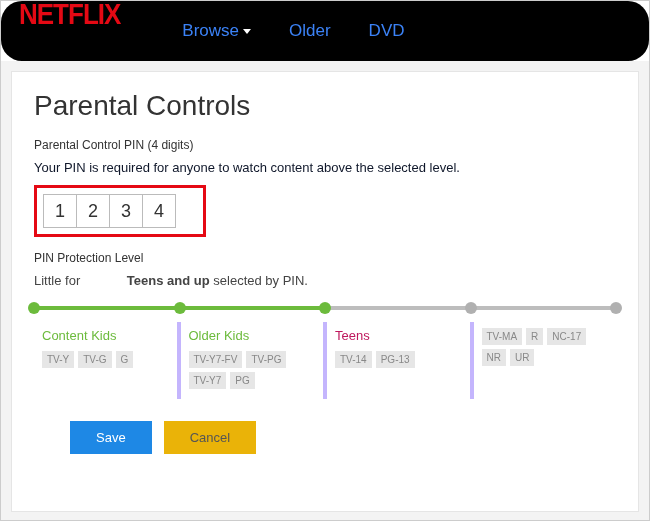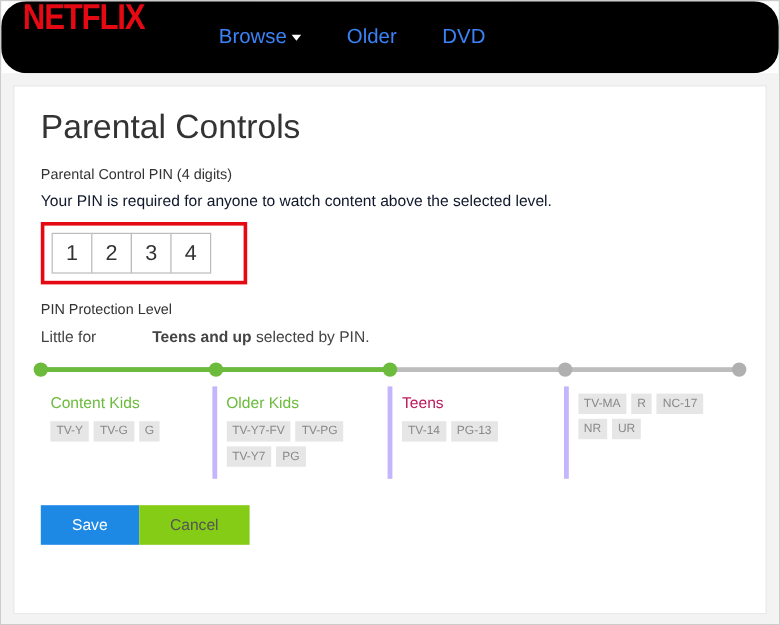--- a/index.html
+++ b/index.html
@@ -123,29 +123,29 @@
   .level-title.active { color: #6cbb3c; }
   .level-title.inactive { color: #be185d; }
   .ratings { display: flex; flex-wrap: wrap; gap: 4px; justify-content: flex-start; }
   .rating {
     background: #e6e6e6;
     color: #888;
     font-size: 10px;
     padding: 3px 5px;
   }
 
-  .actions { display: flex; margin-top: 22px; }
+  .actions { display: flex; gap: 12px; margin-top: 22px; margin-left: 36px; }
   .btn {
     border: none;
     font-size: 13px;
     padding: 9px 26px;
     cursor: pointer;
   }
   .btn-primary { background: #1e88e5; color: #fff; }
-  .btn-secondary { background: #84cc16; color: #555; }
+  .btn-secondary { background: #eab308; color: #555; }
 </style>
 </head>
 <body>
 
 <div class="header">
   <span class="logo">NETFLIX</span>
   <div class="nav">
     <a href="#">
       <span>Browse</span>
       <span class="caret"></span>

